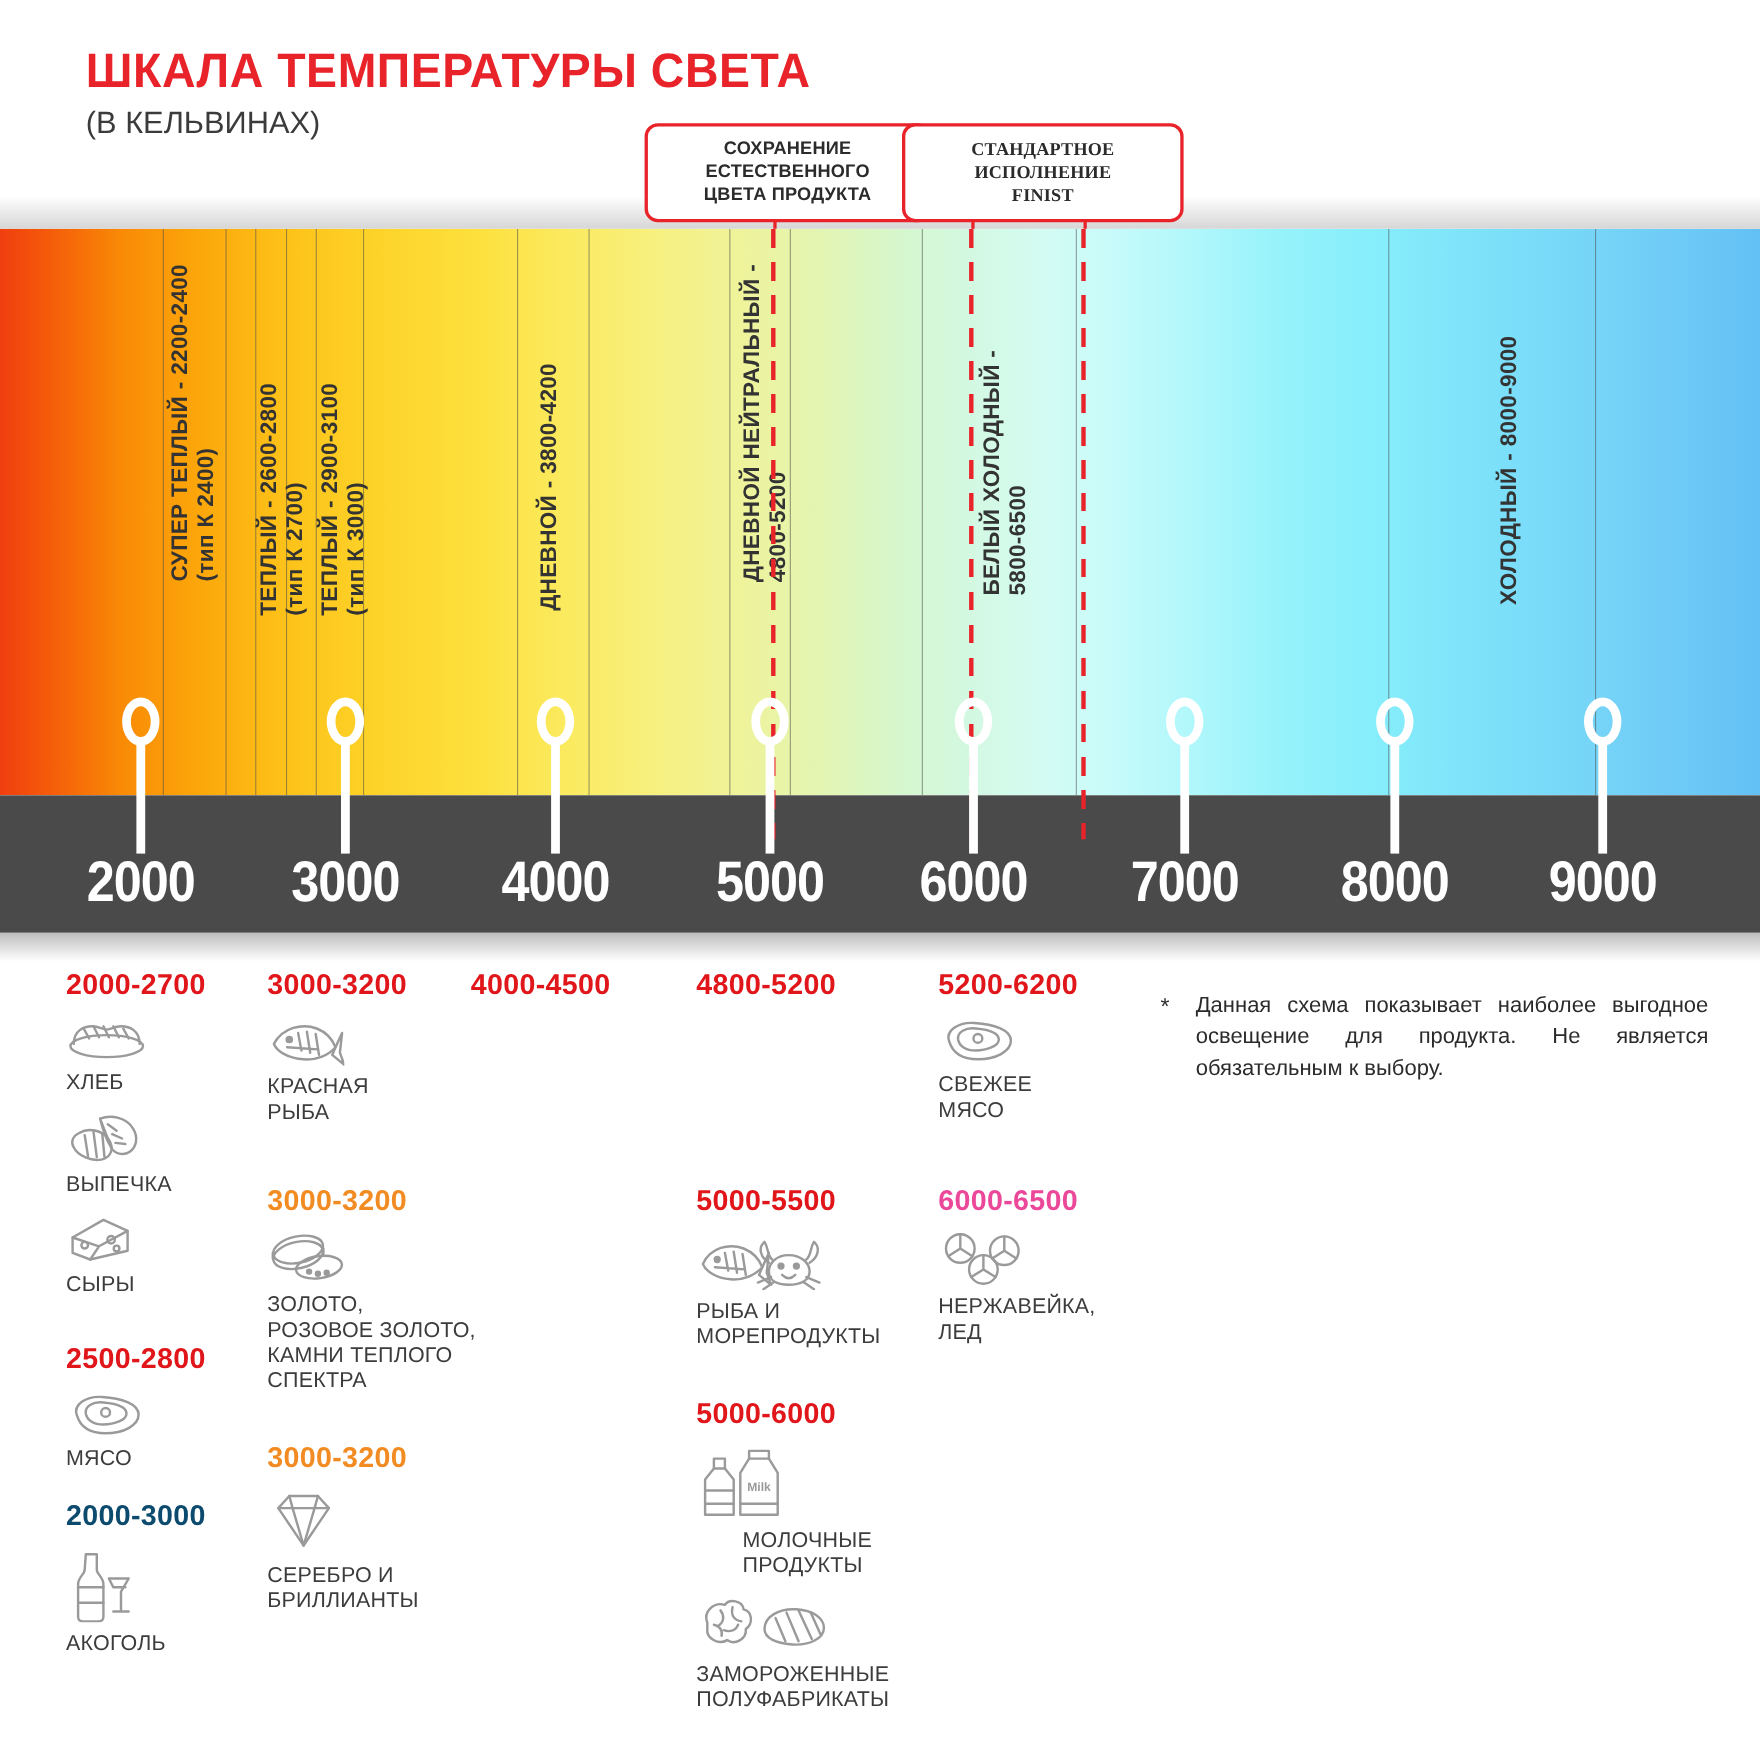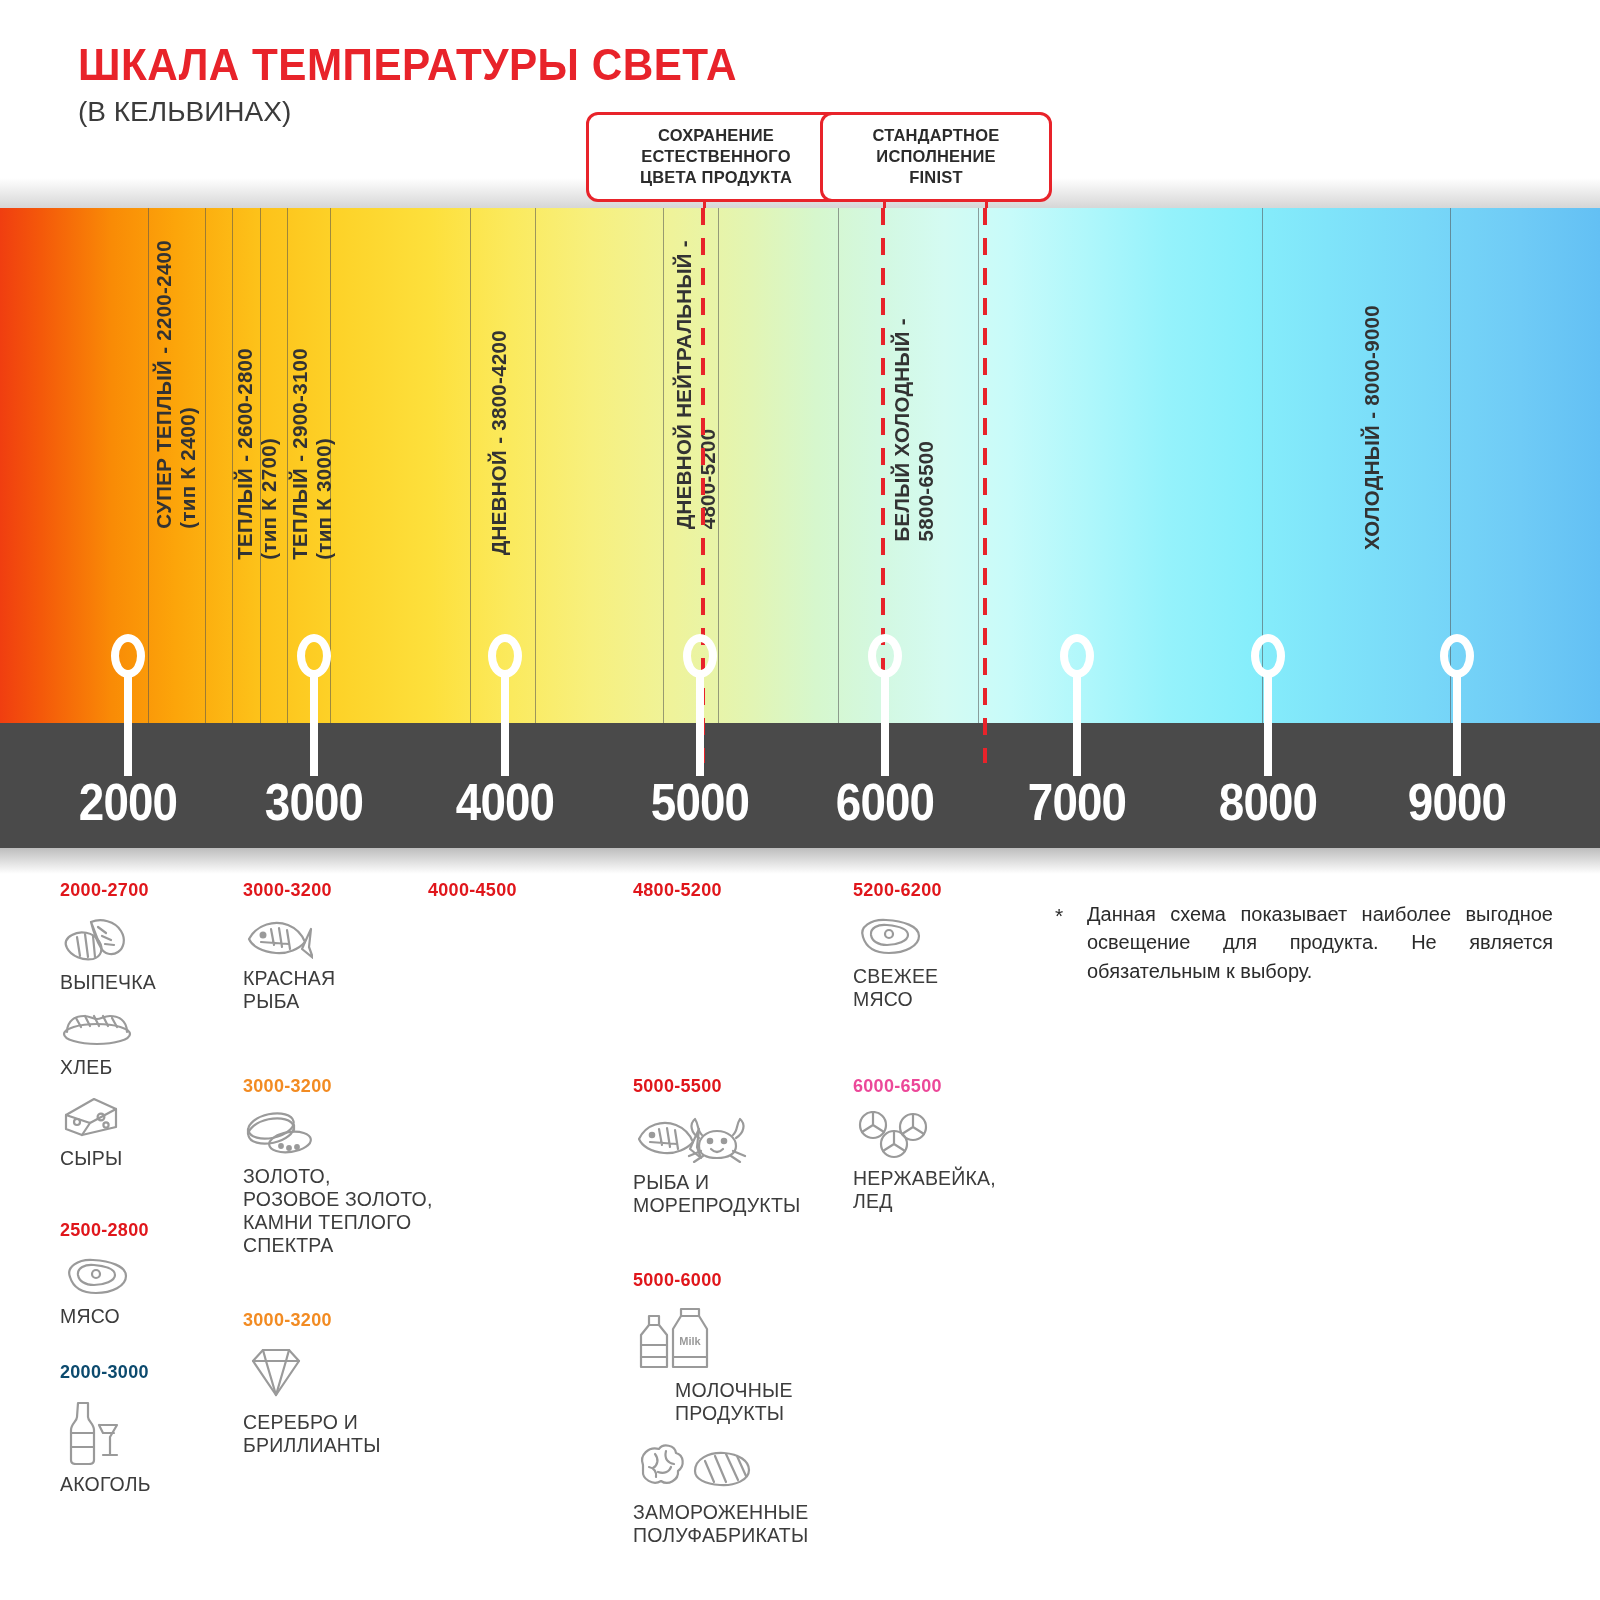--- a/index.html
+++ b/index.html
@@ -118,21 +118,21 @@
     position:absolute; top:49px;
     font-size:52px; font-weight:bold; color:#ffffff;
     transform:scaleX(0.88); transform-origin:center top;
     letter-spacing:-1px;
   }
 
   
   #legend { position:absolute; left:0; top:880px; width:1600px; height:720px; }
   .col { position:absolute; top:0; }
   .range {
-    font-size:18px; font-weight:bold; letter-spacing:0.3px;
+    font-size:26px; font-weight:bold; letter-spacing:0.3px;
     white-space:nowrap;
   }
   .item-label {
     font-size:19.5px; color:#3c3c3c; line-height:1.18; letter-spacing:0.2px;
   }
   .icon-wrap { line-height:0; }
   svg { display:block; }
 
   
   #footnote { position:absolute; left:1055px; top:20px; width:500px; }
@@ -151,21 +151,21 @@
   <div id="subtitle">(В КЕЛЬВИНАХ)</div>
 </div>
 
 <div id="callout-layer">
     <div class="callout" style="left: 586px; top: 112px; width: 260px;">
       <div>СОХРАНЕНИЕ</div>
       <div>ЕСТЕСТВЕННОГО</div>
       <div>ЦВЕТА ПРОДУКТА</div>
     </div>
     <div class="callout-stem" style="left: 703px; top: 200px; height: 8px;"></div>
-    <div class="callout" style="left: 820px; top: 112px; width: 232px;">
+    <div class="callout" style="left: 820px; top: 112px; width: 256px; font-family: Liberation Serif, serif;">
       <div>СТАНДАРТНОЕ</div>
       <div>ИСПОЛНЕНИЕ</div>
       <div>FINIST</div>
     </div>
     <div class="callout-stem" style="left: 883px; top: 200px; height: 8px;"></div>
     <div class="callout-stem" style="left: 985px; top: 200px; height: 8px;"></div>
   </div>
 
 <div id="strip-shadow"></div>
 <div id="strip">
@@ -251,42 +251,42 @@
 <div id="legend">
   <div id="footnote">
     <div id="fn-star">*</div>
     <div id="fn-text">Данная схема показывает наиболее выгодное освещение для продукта. Не является обязательным к выбору.</div>
   </div>
 <div class="col" style="left: 60px; width: 210px;">
       <div style="position: absolute; left: 0px; top: 0px; width: 230px;">
         <div class="range" style="color: rgb(224, 22, 27);">2000-2700</div>
         <div style="margin-top: 14px;">
           <div class="icon-wrap">
+            <svg width="74" height="40" viewBox="0 0 74 40" fill="none" stroke="#9a9a9a" stroke-width="2.2" stroke-linejoin="round" stroke-linecap="round">
+              <ellipse cx="37" cy="26" rx="33" ry="10"></ellipse>
+              <path d="M7 24 C7 12 16 8 24 8 C30 8 33 11 37 11 C41 11 44 8 50 8 C58 8 67 12 67 24"></path>
+              <path d="M16 10 l5 9 M25 8 l5 10 M34 8 l5 10 M43 8 l5 10 M52 10 l5 9"></path>
+            </svg>
+          </div>
+          <div class="item-label" style="margin-top: 8px;">
+            <div>ХЛЕБ</div>
+          </div>
+        </div>
+        <div style="margin-top: 14px;">
+          <div class="icon-wrap">
             <svg width="70" height="48" viewBox="0 0 70 48" fill="none" stroke="#9a9a9a" stroke-width="2.2" stroke-linejoin="round" stroke-linecap="round">
               <path d="M31 7 C41 3 55 6 61 16 C66 24 64 33 58 37 C52 41 44 39 41 33"></path>
               <path d="M41 33 C36 25 33 15 31 7Z"></path>
               <path d="M38 12 l8 6 M42 21 l9 4 M45 29 l9 1"></path>
               <path d="M12 20 C20 15 33 17 39 26 C44 34 41 42 33 44 C23 46 11 41 7 33 C4 28 6 23 12 20Z"></path>
               <path d="M17 22 l3 19 M25 19 l3 23 M33 21 l2 21"></path>
             </svg>
           </div>
           <div class="item-label" style="margin-top: 8px;">
             <div>ВЫПЕЧКА</div>
-          </div>
-        </div>
-        <div style="margin-top: 14px;">
-          <div class="icon-wrap">
-            <svg width="74" height="40" viewBox="0 0 74 40" fill="none" stroke="#9a9a9a" stroke-width="2.2" stroke-linejoin="round" stroke-linecap="round">
-              <ellipse cx="37" cy="26" rx="33" ry="10"></ellipse>
-              <path d="M7 24 C7 12 16 8 24 8 C30 8 33 11 37 11 C41 11 44 8 50 8 C58 8 67 12 67 24"></path>
-              <path d="M16 10 l5 9 M25 8 l5 10 M34 8 l5 10 M43 8 l5 10 M52 10 l5 9"></path>
-            </svg>
-          </div>
-          <div class="item-label" style="margin-top: 8px;">
-            <div>ХЛЕБ</div>
           </div>
         </div>
         <div style="margin-top: 14px;">
           <div class="icon-wrap">
             <svg width="62" height="46" viewBox="0 0 62 46" fill="none" stroke="#9a9a9a" stroke-width="2.2" stroke-linejoin="round" stroke-linecap="round">
               <path d="M6 22 L34 6 L56 16 L56 34 L22 42 L6 36Z"></path>
               <path d="M6 22 L30 30 L56 16 M30 30 L22 42"></path>
               <circle cx="17" cy="29" r="3"></circle>
               <circle cx="41" cy="24" r="3.4"></circle>
               <circle cx="46" cy="32" r="2.6"></circle>

